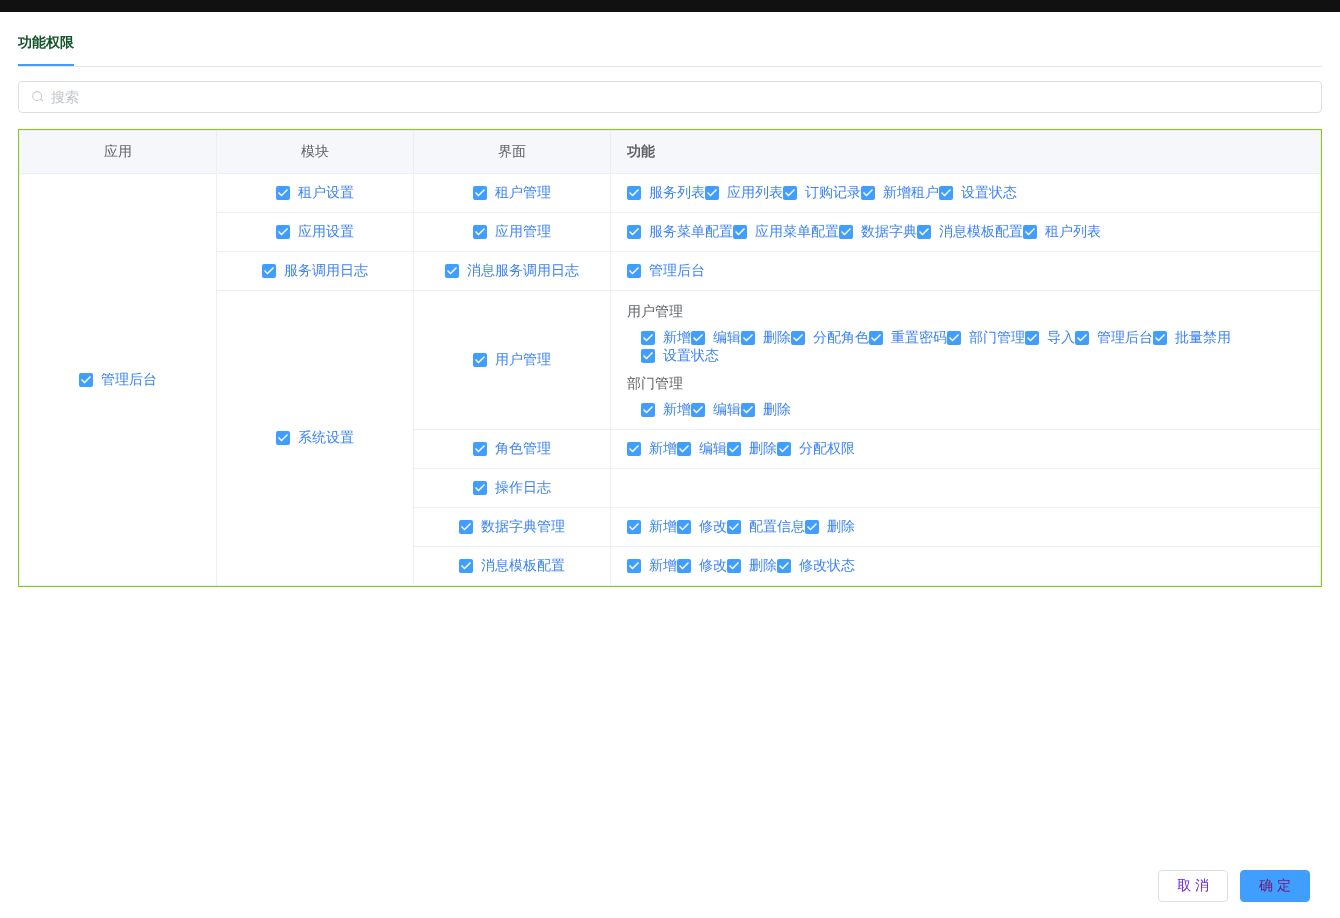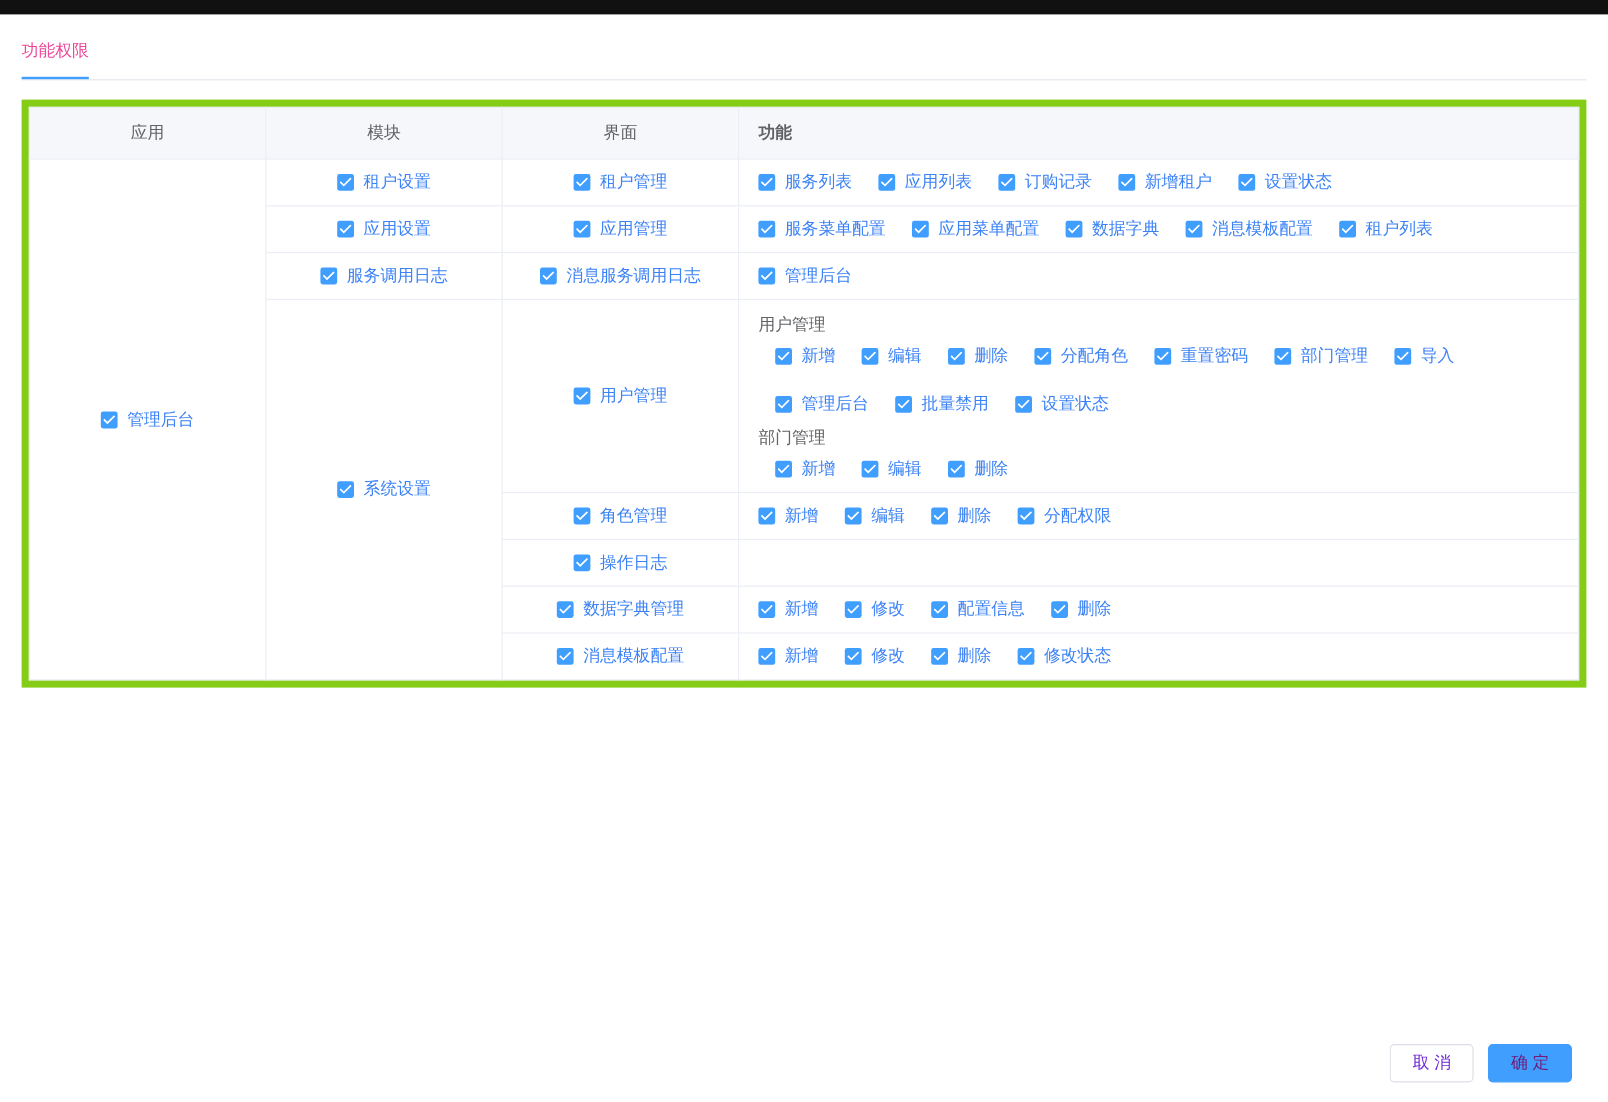--- a/index.html
+++ b/index.html
@@ -2,63 +2,71 @@
 <html><head>
 <meta charset="utf-8">
 <style>
   * { box-sizing: border-box; margin: 0; padding: 0; }
   html, body { width: 1340px; height: 918px; font-family: "PingFang SC","Microsoft YaHei","Helvetica Neue",Arial,sans-serif; font-size: 14px; color: #303133; background:#fff; }
   .topbar { height: 12px; background: #111; }
   .page { padding: 14px 18px 0 18px; }
   
   .tabs { border-bottom: 1px solid #e4e7ed; display:flex; }
   .tab { padding: 8px 0 12px 0; margin-right: 40px; cursor:pointer; color:#909399; }
-  .tab.active { color:#ec4899; border-bottom: 2px solid #409EFF; font-weight:400; }
+  .tab.active { color:#14532d; border-bottom: 2px solid #409EFF; font-weight:700; }
   
   .search-wrap { margin-top: 14px; }
   .search-box { display:flex; align-items:center; width:100%; border:1px solid #dcdfe6; border-radius:4px; padding:0 12px; height:32px; color:#c0c4cc; }
   .search-box input { flex:1; border:none; outline:none; height:30px; font-size:14px; background:transparent; }
   .search-box input::placeholder { color:#c0c4cc; }
   .search-icon { width:14px; height:14px; margin-right:6px; opacity:.6; }
   
-  .table-wrap { margin-top: 16px; border:6px solid #84cc16; }
+  .table-wrap { margin-top: 16px; border:1px solid #84cc16; }
   table { width:100%; border-collapse: collapse; table-layout:fixed; }
   th, td { border:1px solid #ebeef5; font-size:14px; }
   thead th { background:#f5f7fa; color:#606266; font-weight:500; text-align:center; padding:12px 8px; }
   thead th.func-head { text-align:left; padding-left:16px;font-weight:bold; }
   col.c-app { width:197px; }
   col.c-mod { width:197px; }
   col.c-if  { width:197px; }
   col.c-func{ }
   tbody td { padding:10px 8px; vertical-align:middle; }
   tbody td.cell-center { text-align:center; }
   tbody td.cell-func { padding:10px 16px; }
   .chk { display:inline-flex; align-items:center; gap:8px; color:#3b82f6; cursor:pointer; user-select:none; white-space:nowrap; }
   .chk .box { width:14px; height:14px; border-radius:2px; background:#409EFF; display:inline-flex; align-items:center; justify-content:center; }
   .chk .box svg { width:10px; height:8px; fill:#fff; }
-  .chk-row { display:flex; flex-wrap:wrap; gap:22px; align-items:center; }
+  .chk-row { display:flex; flex-wrap:wrap; align-items:center; }
   .chk-row.indent { padding-left:14px; }
   .group-title { color:#606266; font-size:14px; margin:2px 0 8px 0; }
   .group + .group { margin-top:10px; }
   
   .footer { position:fixed; bottom:16px; right:30px; display:flex; gap:12px; }
   .btn { height:32px; padding:0 18px; border-radius:4px; font-size:14px; cursor:pointer; border:1px solid #dcdfe6; background:#fff; color:#6d28d9; }
   .btn.primary { background:#409EFF; border-color:#409EFF; color:#701a75; }
 </style>
 </head>
 <body>
 
 <div class="topbar"></div>
 
 <div class="page">
 
   <div class="tabs">
     <div class="tab active">功能权限</div>
   </div>
 
+  <div class="search-wrap">
+    <div class="search-box">
+      <svg class="search-icon" viewBox="0 0 1024 1024">
+          <path fill="#909399" d="M448 96a352 352 0 1 1 0 704 352 352 0 0 1 0-704zm0 64a288 288 0 1 0 0 576 288 288 0 0 0 0-576zm403 691L692 692l45-45 159 159-45 45z"></path>
+        </svg>
+      <input type="text" placeholder="搜索" style="">
+    </div>
+  </div>
 
   <div class="table-wrap">
     <table>
       <colgroup>
           <col class="c-app">
           <col class="c-mod">
           <col class="c-if">
           <col class="c-func">
         </colgroup>
       <thead>

